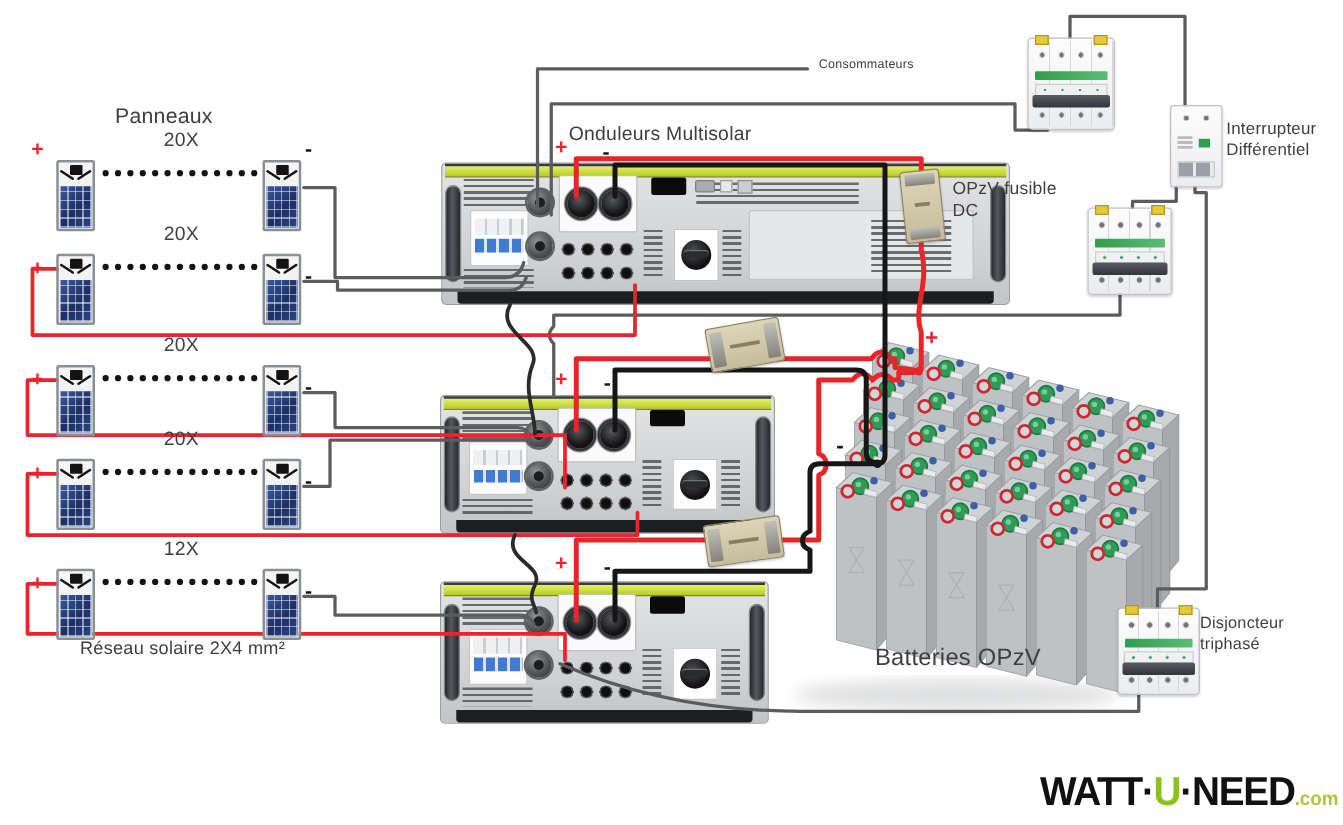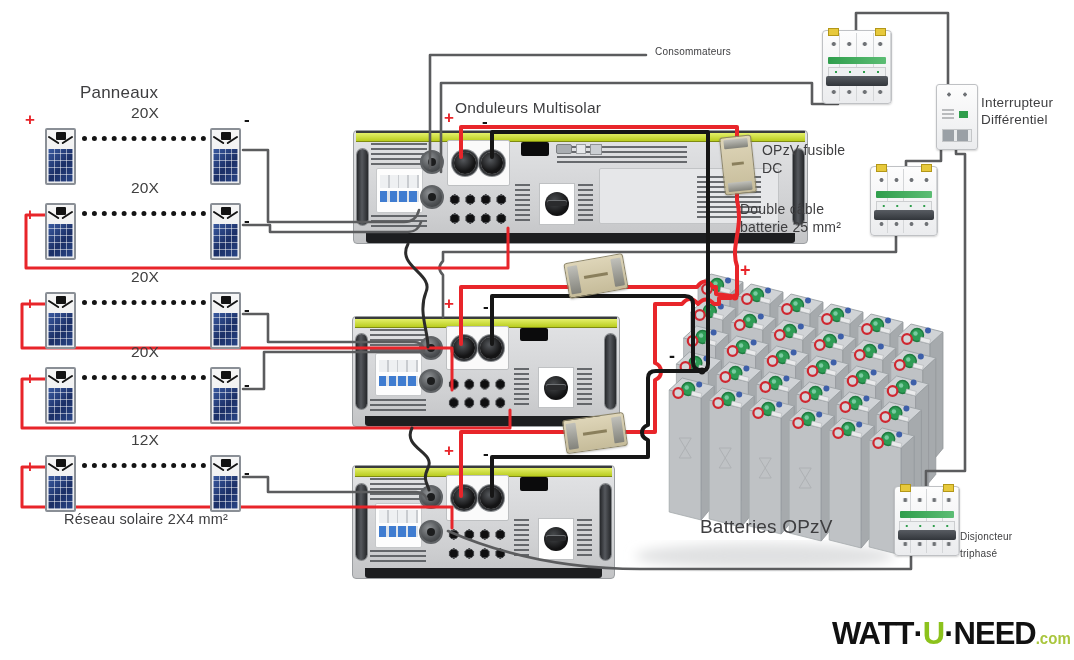--- a/index.html
+++ b/index.html
@@ -645,37 +645,33 @@
     <i class="clipA"></i>
       <i class="clipB"></i>
       <i class="mark"></i>
   </div>
   <div class="fuse h" style="left:564px;top:416px;width:60px;height:32px;transform:rotate(-8deg)">
     <i class="clipA"></i>
       <i class="clipB"></i>
       <i class="mark"></i>
   </div>
 
-  <div class="lbl" style="left:80px;top:83px;font-size:17px">Panneaux</div>
+  <div class="lbl" style="left:92px;top:83px;font-size:17px">Panneaux</div>
   <div class="lbl" style="left:455px;top:99px;font-size:15.5px">Onduleurs Multisolar</div>
   <div class="lbl" style="left:655px;top:46px;font-size:10px">Consommateurs</div>
   <div class="lbl" style="left:981px;top:94px;font-size:13.5px;line-height:17px">
     <div>Interrupteur</div>
     <div>Différentiel</div>
   </div>
   <div class="lbl" style="left:762px;top:141px;font-size:14px;line-height:18px">
     <div>OPzV fusible</div>
     <div>DC</div>
   </div>
-  <div class="lbl" style="left:740px;top:200px;font-size:14px;line-height:18px">
-    <div>Double câble</div>
-    <div>batterie 25 mm²</div>
-  </div>
   <div class="lbl" style="left:700px;top:516px;font-size:19px">Batteries OPzV</div>
-  <div class="lbl" style="left:960px;top:528px;font-size:10px;line-height:17px">
+  <div class="lbl" style="left:960px;top:489px;font-size:13px;line-height:17px">
     <div>Disjoncteur</div>
     <div>triphasé</div>
   </div>
   <div class="lbl" style="left:64px;top:511px;font-size:14.5px">Réseau solaire 2X4 mm²</div>
 
   <div class="lbl plus" style="left:444px;top:108px;font-size:17px">+</div>
   <div class="lbl minus" style="left:482px;top:112px;font-size:17px">-</div>
   <div class="lbl plus" style="left:444px;top:294px;font-size:17px">+</div>
   <div class="lbl minus" style="left:483px;top:297px;font-size:17px">-</div>
   <div class="lbl plus" style="left:444px;top:441px;font-size:17px">+</div>

